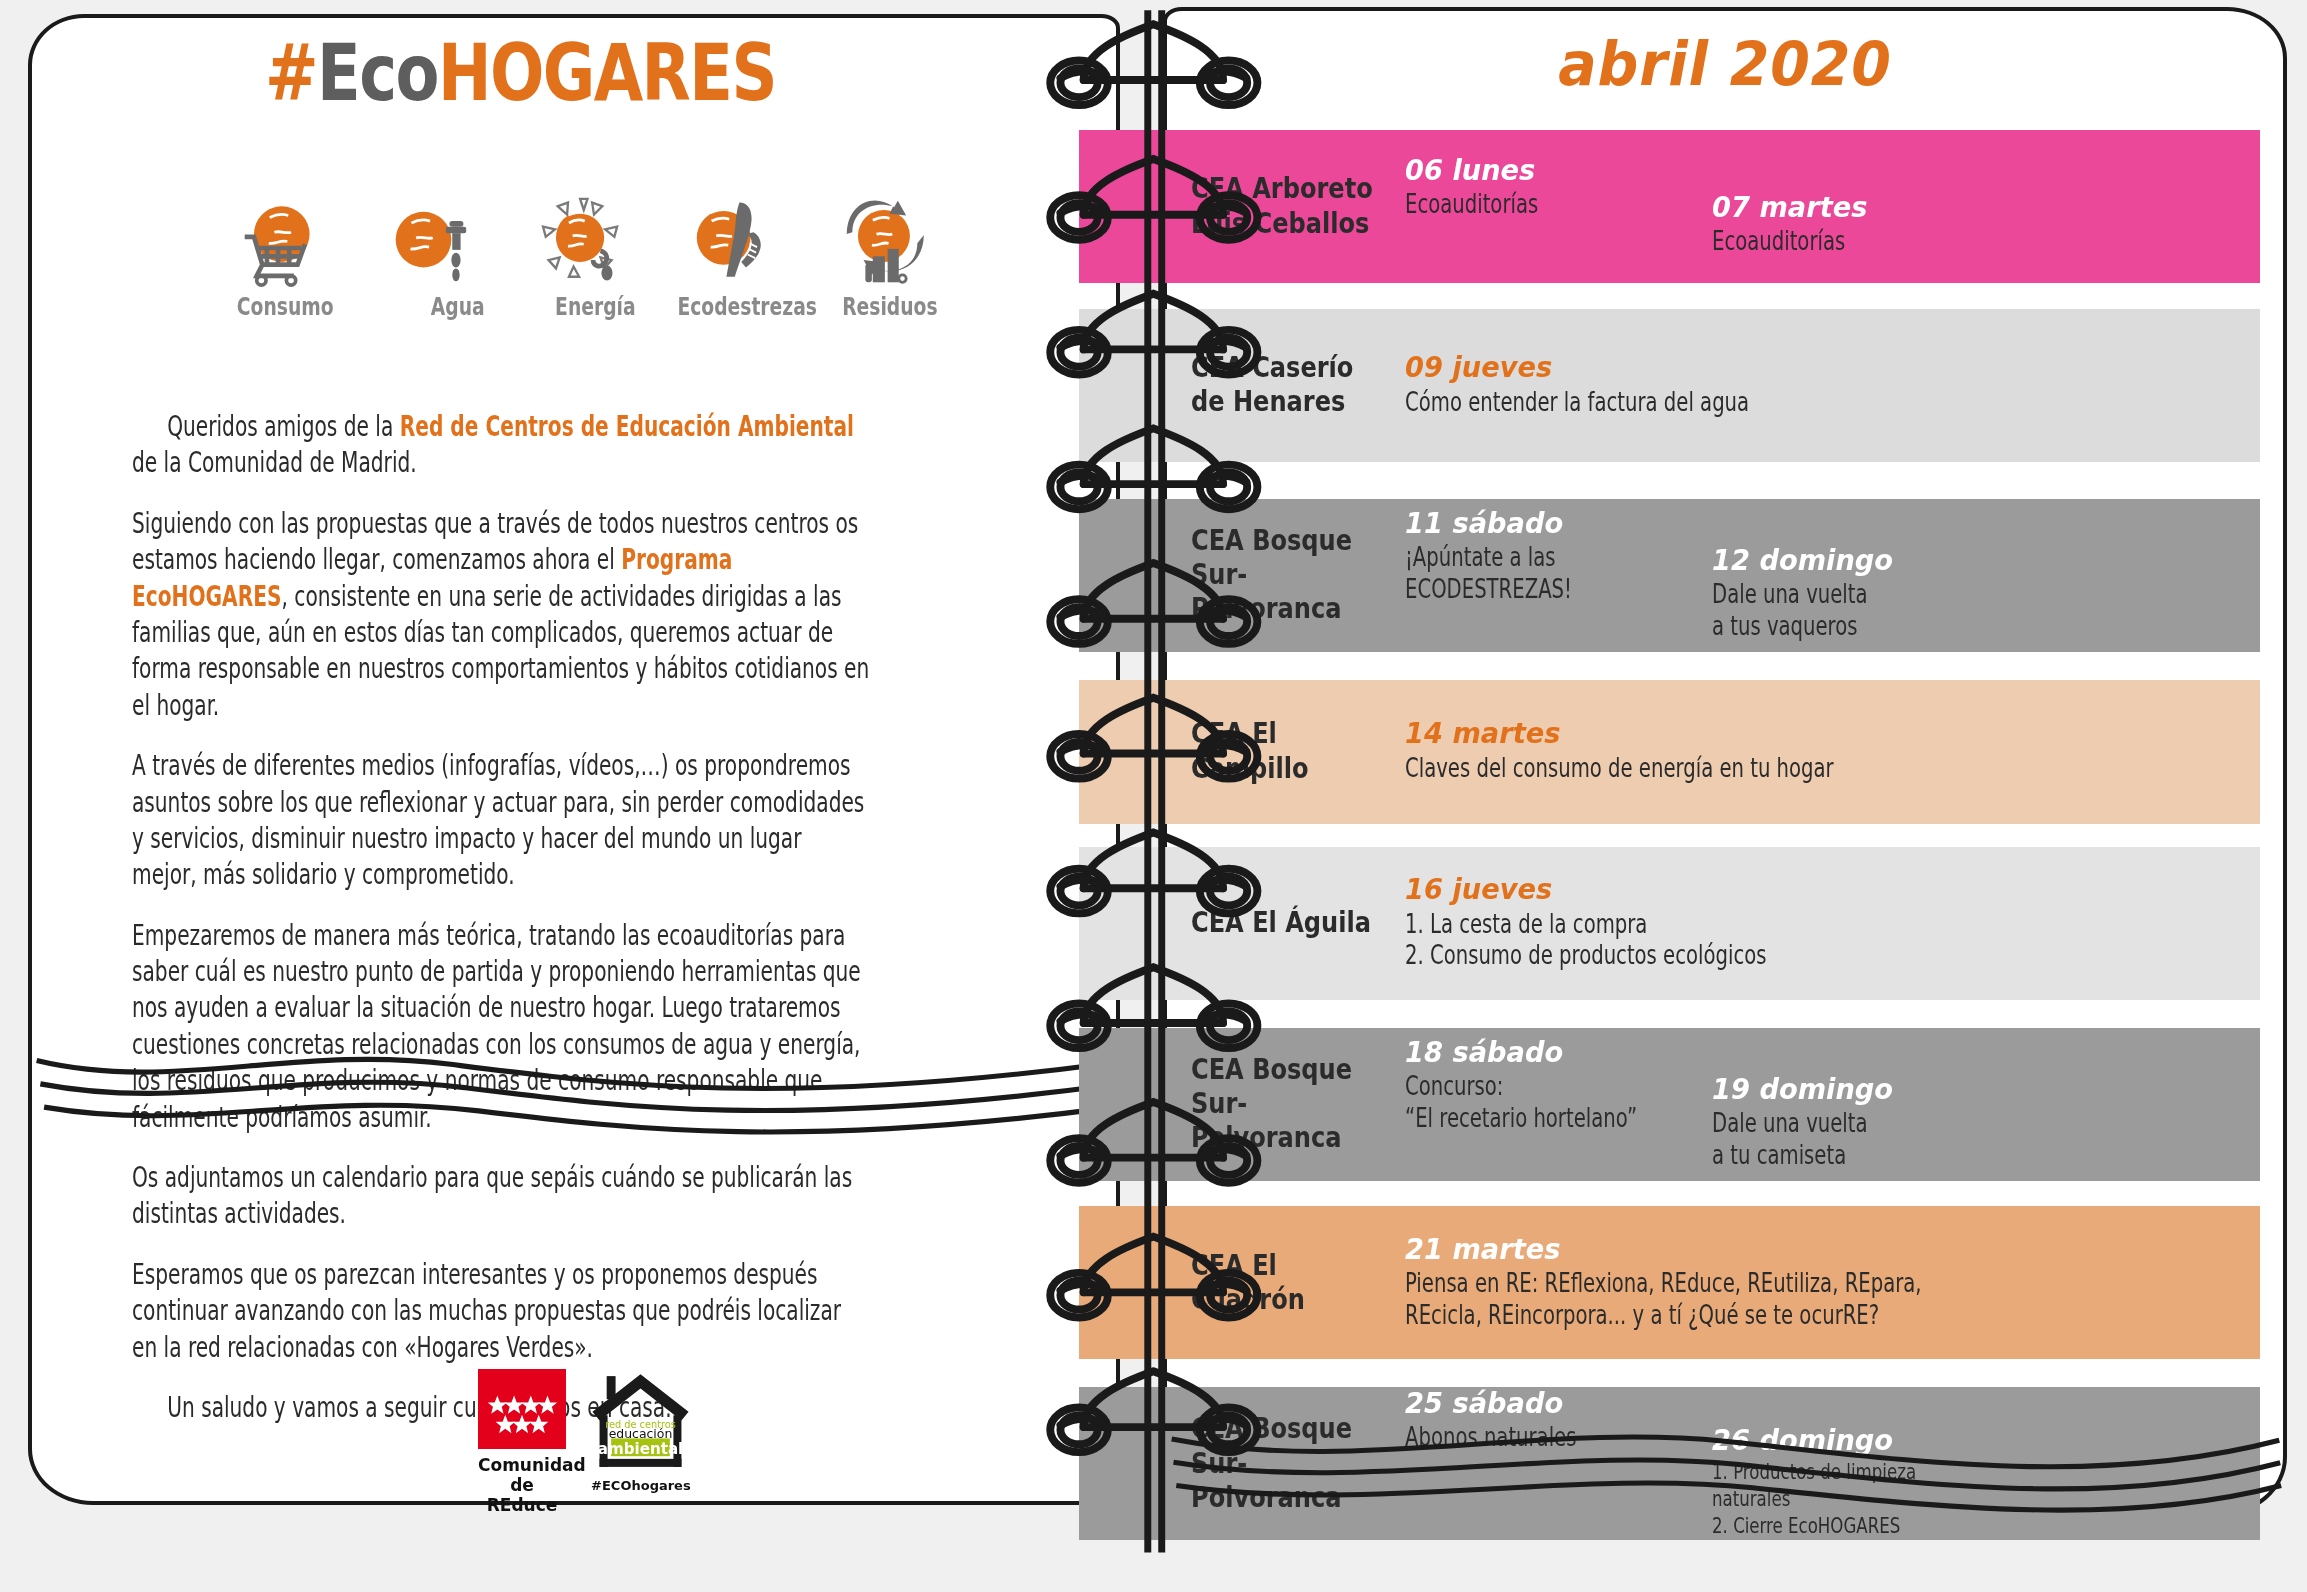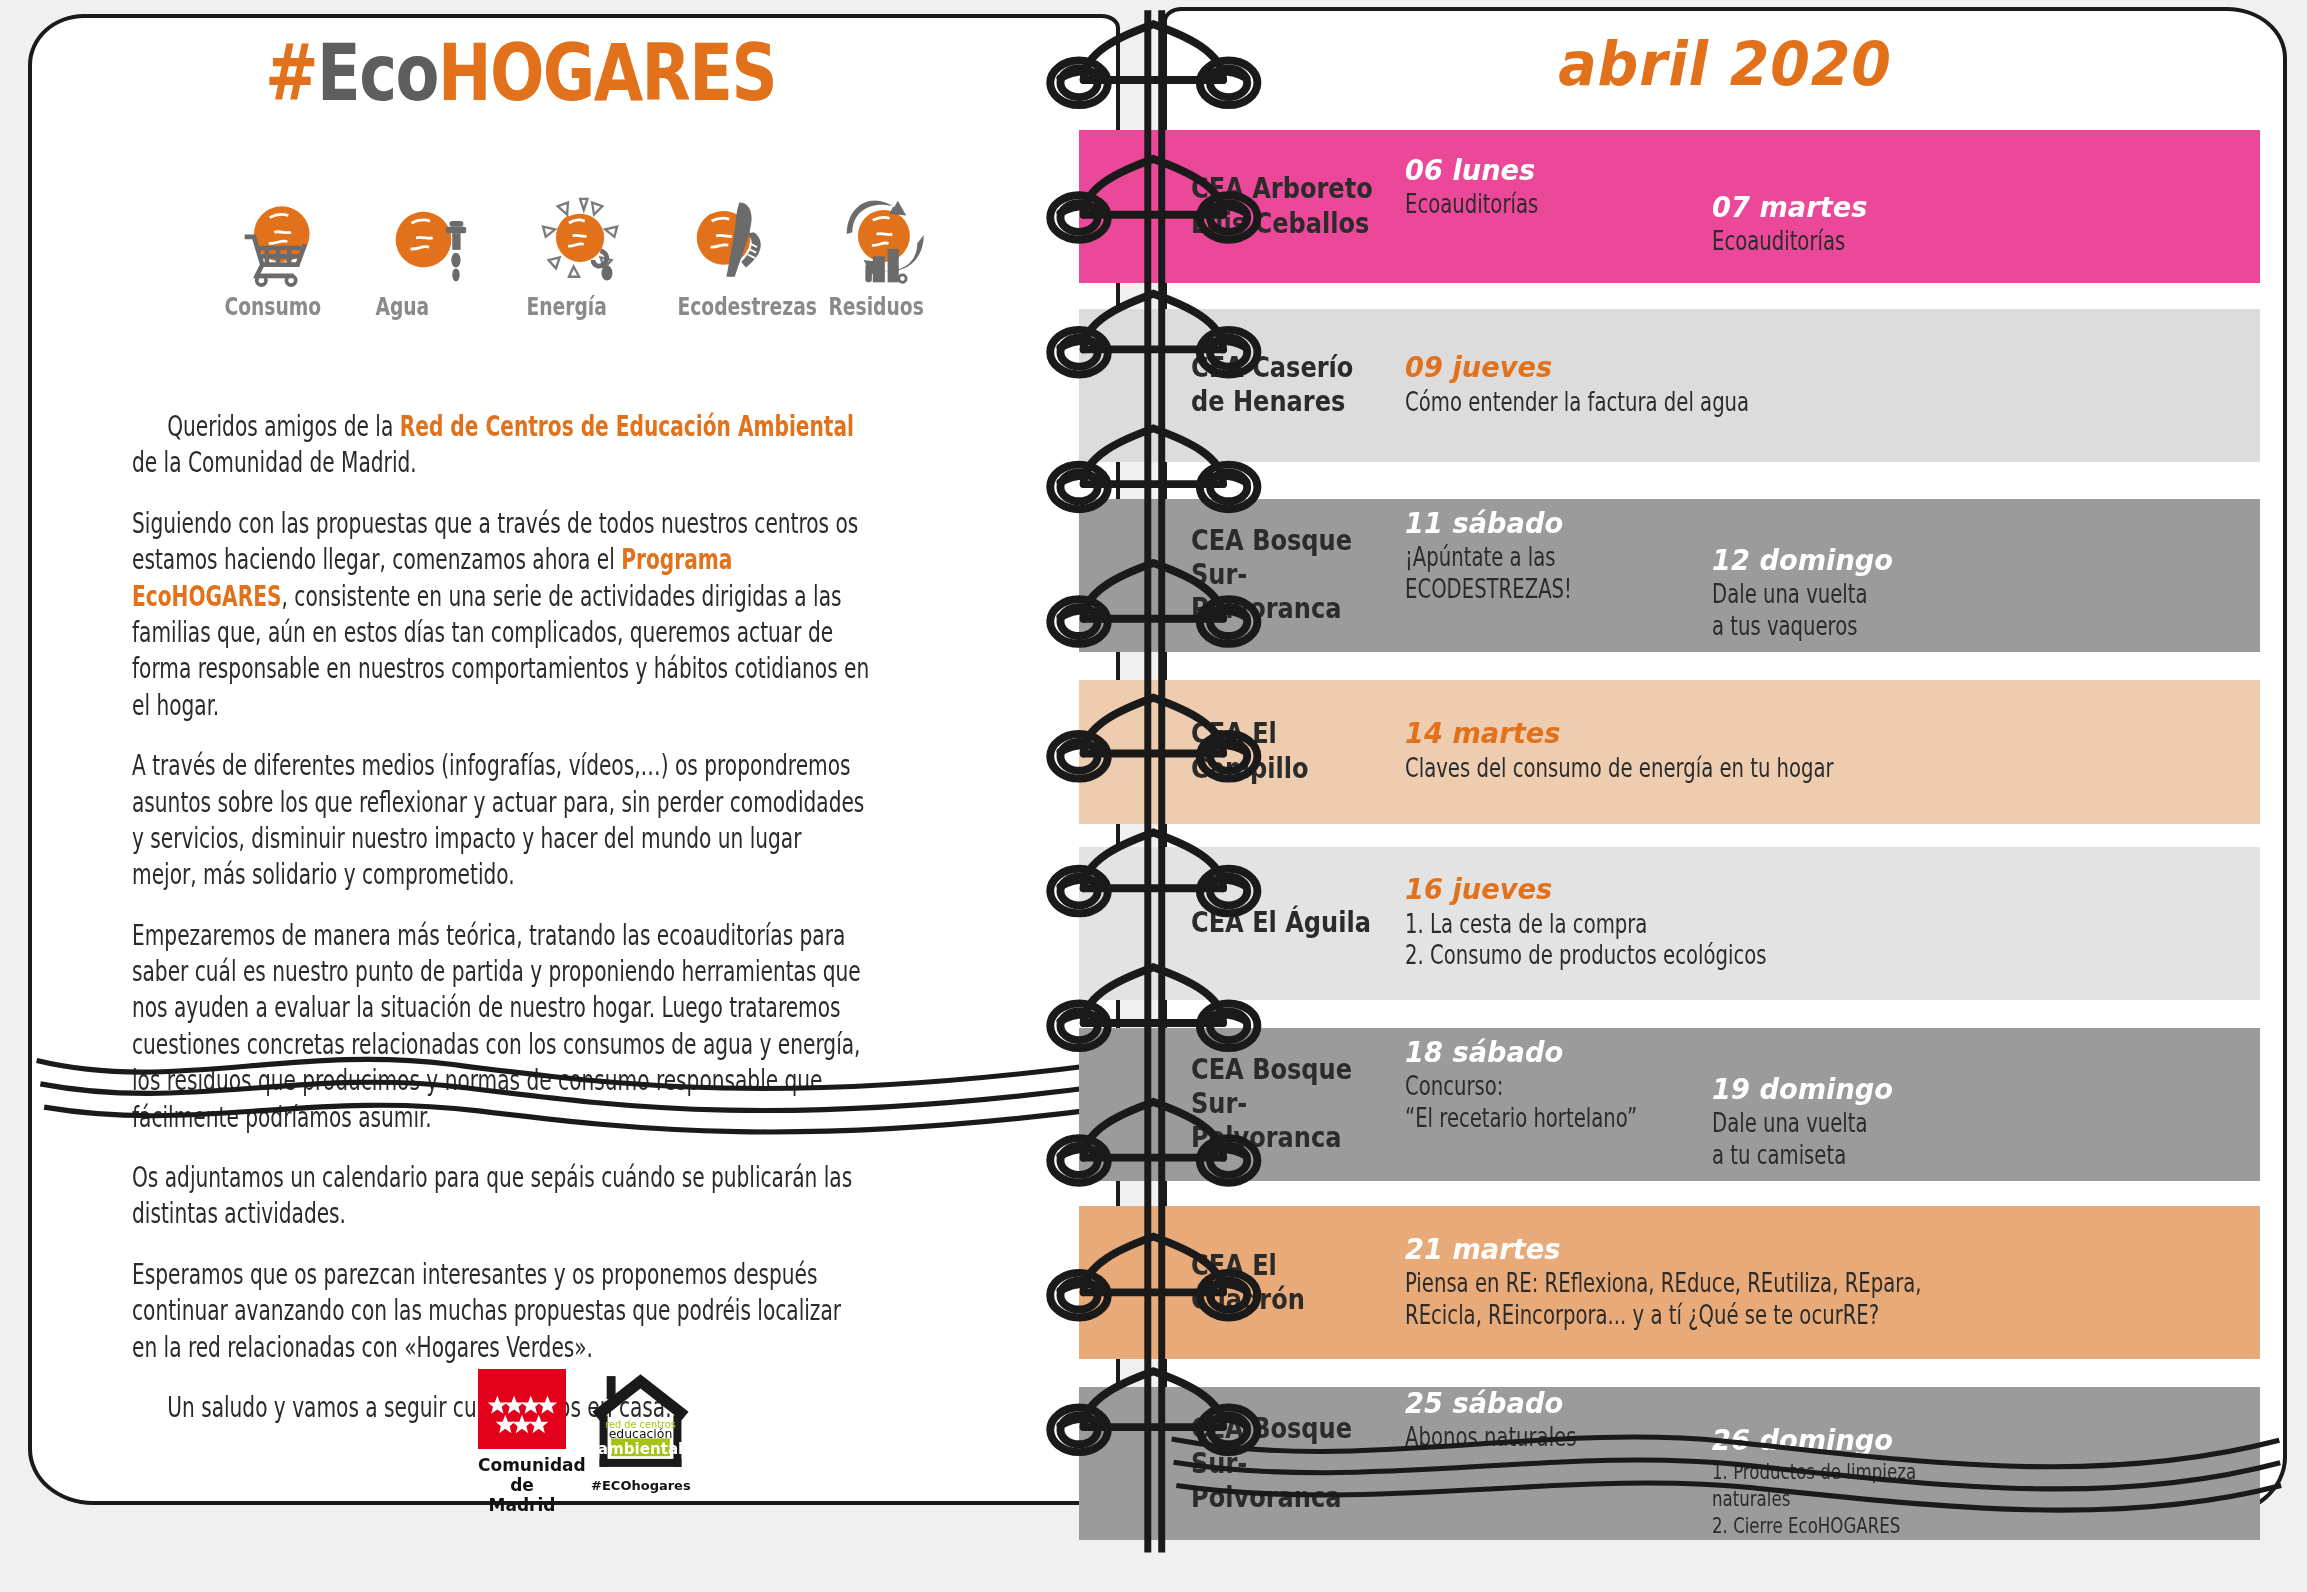--- a/index.html
+++ b/index.html
@@ -46,21 +46,21 @@
     transform-origin:center top;
   }
   .logo-title .hash{color:#E2711B;}
   .logo-title .eco{color:#5e5e5e;}
   .logo-title .hog{color:#E2711B;}
 
   .icon-row{
     position:absolute;left:177px;top:177px;width:744px;
     display:flex;justify-content:space-between;align-items:flex-end;
   }
-  .icon-cell{width:140px;text-align:left;}
+  .icon-cell{width:140px;text-align:right;}
   .icon-cell svg{display:block;margin:0 auto;}
   .icon-label{
     margin-top:4.7px;color:#8a8a8a;font-weight:bold;
     font-size:24px;font-family:"DejaVu Sans", sans-serif;
     transform:scaleX(0.78);
   }
 
   .letter{
     position:absolute;left:100px;top:391px;width:925px;
     font-family:"DejaVu Sans Condensed","DejaVu Sans", sans-serif;
@@ -257,21 +257,21 @@
                 <polygon points="60,30 63,38 71,38 65,43 67,51 60,46 53,51 55,43 49,38 57,38"></polygon>
                 <polygon points="79,30 82,38 90,38 84,43 86,51 79,46 72,51 74,43 68,38 76,38"></polygon>
                 <polygon points="31,52 34,60 42,60 36,65 38,73 31,68 24,73 26,65 20,60 28,60"></polygon>
                 <polygon points="50,52 53,60 61,60 55,65 57,73 50,68 43,73 45,65 39,60 47,60"></polygon>
                 <polygon points="69,52 72,60 80,60 74,65 76,73 69,68 62,73 64,65 58,60 66,60"></polygon>
               </g>
             </svg>
           </div>
           <div class="cmtext">
             <div>Comunidad</div>
-            <div>de Madrid</div>
+            <div>de REduce</div>
           </div>
         </div>
 
         <div class="eahouse">
           <svg width="107" height="105" viewBox="0 0 120 118">
             <rect x="22" y="8" width="10" height="26" fill="#1a1a1a"></rect>
             <path d="M60 6 L114 48 L106 58 L60 22 L14 58 L6 48 Z" fill="#1a1a1a"></path>
             <rect x="14" y="52" width="9" height="58" fill="#1a1a1a"></rect>
             <rect x="97" y="52" width="9" height="58" fill="#1a1a1a"></rect>
             <rect x="14" y="101" width="92" height="9" fill="#1a1a1a"></rect>

